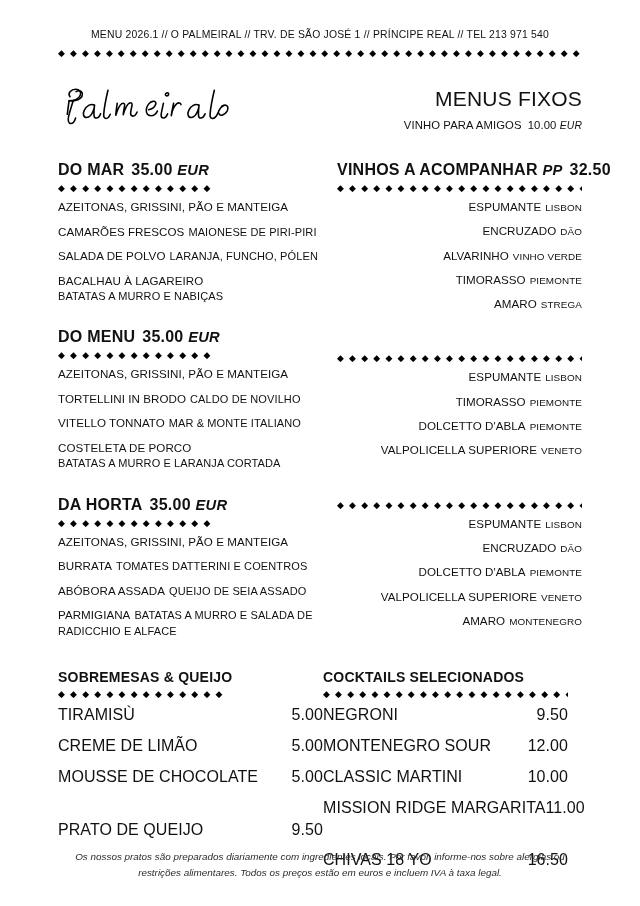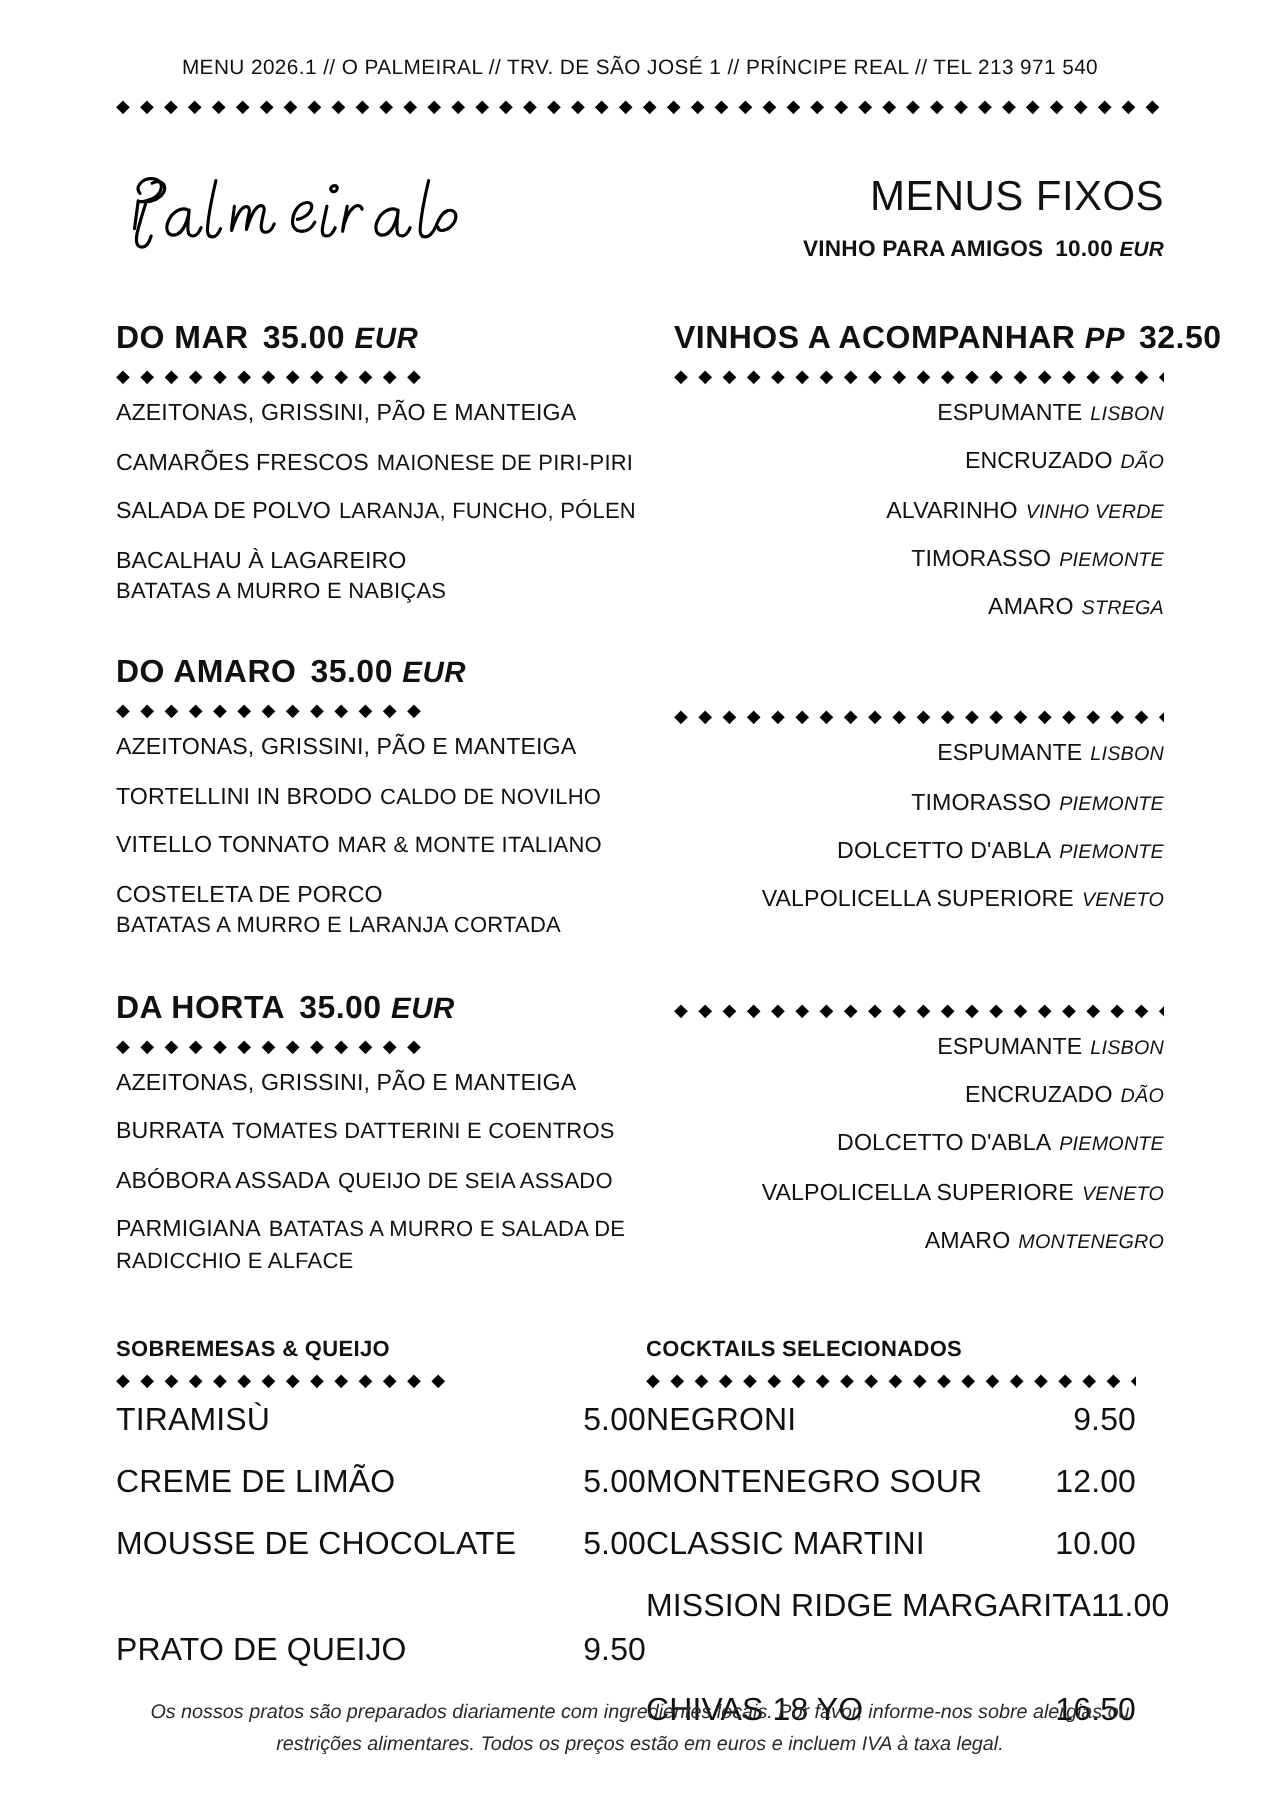--- a/index.html
+++ b/index.html
@@ -60,21 +60,21 @@
   .logo svg { display: block; width: 185px; height: auto; }
   .masthead-right { text-align: right; padding-top: 10px; }
   .menus-fixos {
     font-size: 21px;
     font-weight: 400;
     letter-spacing: 0.01em;
     line-height: 1.1;
   }
   .vinho-amigos {
     font-size: 11.3px;
-    font-weight: 700;
+    font-weight: 400;
     letter-spacing: 0.01em;
     margin-top: 9px;
     white-space: nowrap;
   }
   .vinho-amigos .price { margin-left: 6px; }
   .eur { font-style: italic; font-size: 0.92em; }
 
   
   .cols {
     display: flex;
@@ -108,35 +108,34 @@
   .course .desc.below { display: block; margin-left: 0; margin-top: 1px; }
 
   .pair {
     font-size: 11.6px;
     line-height: 1.32;
     margin-bottom: 9px;
     text-align: right;
     letter-spacing: 0.004em;
   }
   .pair .region {
-    font-style: italic;
     font-size: 9.9px;
     margin-left: 4px;
     letter-spacing: 0.01em;
   }
 
   
   .bottom {
     display: flex;
     margin-top: 22px;
   }
   .bot-left  { width: 265px; }
   .bot-right { width: 245px; }
   .bot-title {
-    font-size: 11px;
+    font-size: 14px;
     font-weight: 700;
     letter-spacing: 0.015em;
   }
   .bot-right .bot-title { }
   .priced-row {
     display: flex;
     justify-content: space-between;
     font-size: 16px;
     line-height: 1.3;
     margin-bottom: 10px;
@@ -207,21 +206,21 @@
         </div>
         <div class="diamonds sec">◆◆◆◆◆◆◆◆◆◆◆◆◆</div>
         <div class="course"><span>AZEITONAS, GRISSINI, PÃO E MANTEIGA</span><span class="desc inline"></span></div>
         <div class="course"><span>CAMARÕES  FRESCOS</span><span class="desc inline">MAIONESE DE PIRI-PIRI</span></div>
         <div class="course"><span>SALADA DE POLVO</span><span class="desc inline">LARANJA, FUNCHO, PÓLEN</span></div>
         <div class="course"><span>BACALHAU À LAGAREIRO</span><span class="desc below">BATATAS A MURRO  E NABIÇAS</span></div>
       </div>
 
       <div class="block" style="margin-top:25px;">
         <div class="sec-title">
-          <span>DO AMARO</span><span class="price">35.00</span>
+          <span>DO MENU</span><span class="price">35.00</span>
           <span class="eur">EUR</span>
         </div>
         <div class="diamonds sec">◆◆◆◆◆◆◆◆◆◆◆◆◆</div>
         <div class="course"><span>AZEITONAS, GRISSINI, PÃO E MANTEIGA</span><span class="desc inline"></span></div>
         <div class="course"><span>TORTELLINI IN BRODO</span><span class="desc inline">CALDO DE NOVILHO</span></div>
         <div class="course"><span>VITELLO TONNATO</span><span class="desc inline">MAR &amp; MONTE ITALIANO</span></div>
         <div class="course"><span>COSTELETA DE PORCO</span><span class="desc below">BATATAS A MURRO E LARANJA CORTADA</span></div>
       </div>
 
       <div class="block" style="margin-top:25px;">

